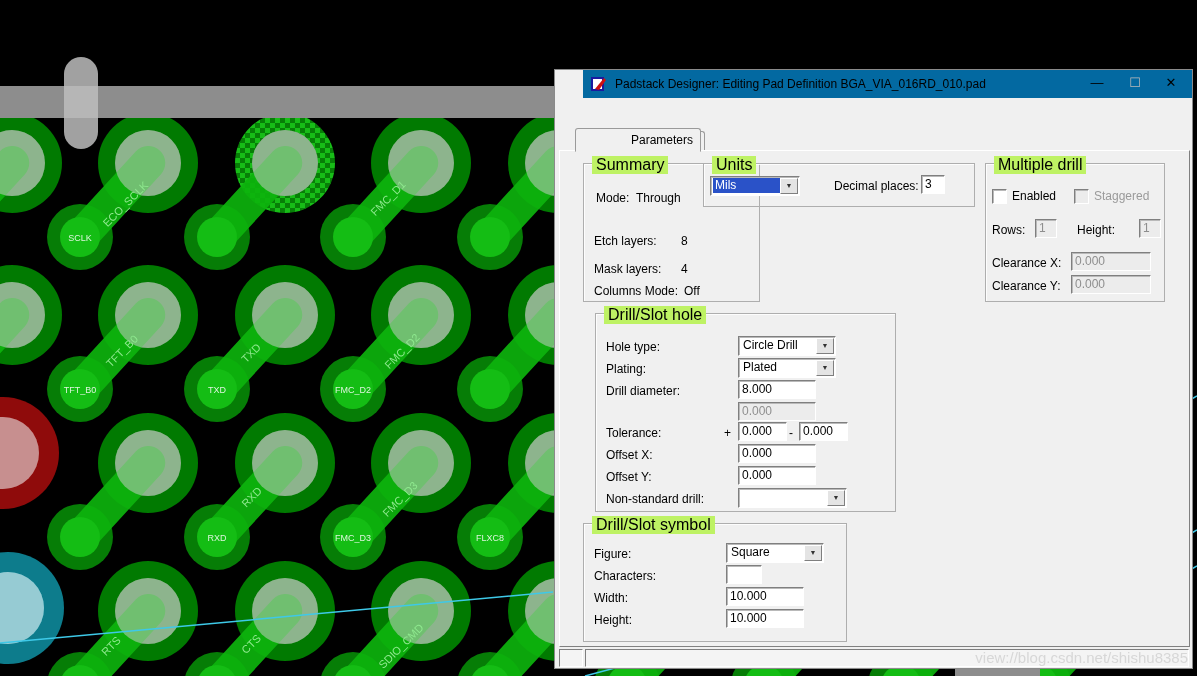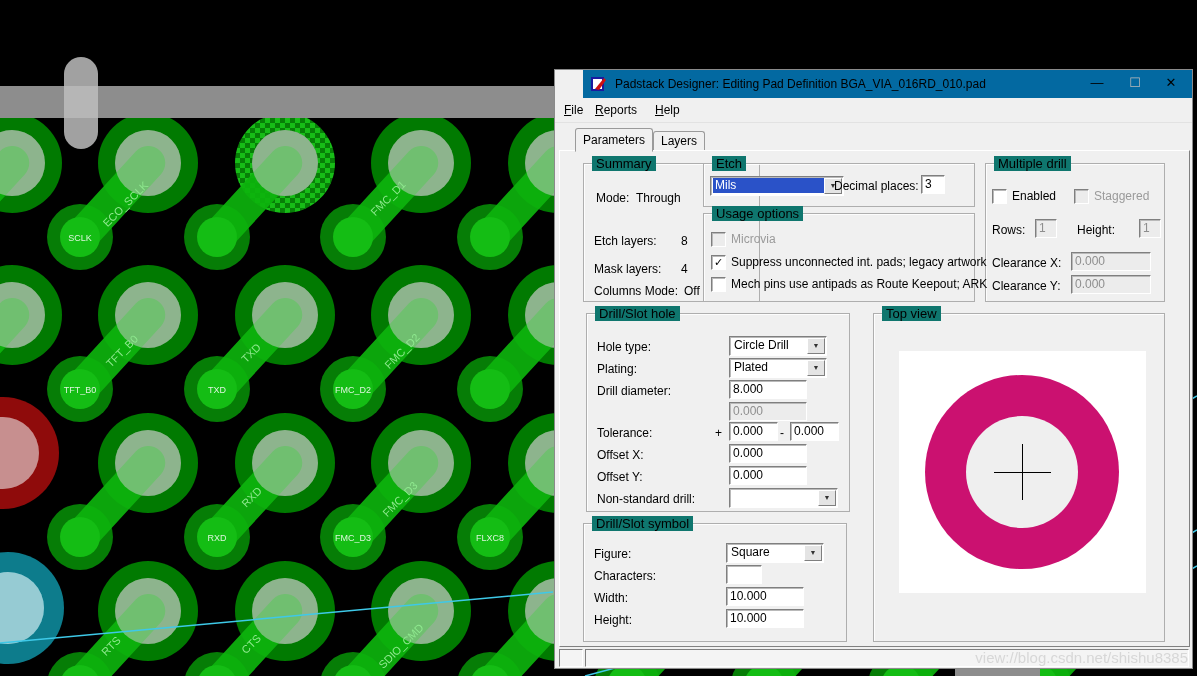--- a/index.html
+++ b/index.html
@@ -17,21 +17,21 @@
   .title-text{margin-left:8px;font-size:12px;}
   .winbtn{position:absolute;top:0;width:34px;height:26px;text-align:center;line-height:26px;font-size:13px;color:#000;}
   .menubar{position:absolute;left:0;top:28px;right:0;height:24px;background:#f0f0f0;border-bottom:1px solid #e2e2e2;}
   .menuitem{position:absolute;top:3px;height:18px;line-height:18px;font-size:12px;}
   .menuitem u{text-decoration:underline;}
   .tab{position:absolute;background:#f0f0f0;border:1px solid #9a9a9a;border-bottom:none;
        border-radius:3px 3px 0 0;text-align:center;font-size:12px;}
   .tabpanel{position:absolute;left:4px;top:80px;width:629px;height:495px;background:#f0f0f0;
             border-top:1px solid #fff;border-left:1px solid #fff;border-right:1px solid #808080;border-bottom:1px solid #808080;}
   .group{position:absolute;border:1px solid #aeaeae;box-shadow:inset 1px 1px 0 rgba(255,255,255,.85);}
-  .gtitle{position:absolute;top:-8px;left:8px;background:#0f766e;padding:0 4px;font-size:13px;white-space:nowrap;}
+  .gtitle{position:absolute;top:-8px;left:8px;background:#bef264;padding:0 4px;font-size:16px;white-space:nowrap;}
   .lbl{position:absolute;font-size:12px;white-space:nowrap;}
   .lbl.dis{color:#9a9a9a;}
   .field{position:absolute;background:#fff;border-top:1px solid #7f7f7f;border-left:1px solid #7f7f7f;
          border-bottom:1px solid #fff;border-right:1px solid #fff;box-shadow:inset 1px 1px 0 #b9b9b9;
          font-size:12px;line-height:16px;padding:0 3px;height:17px;overflow:hidden;}
   .field.dis{background:#ececec;color:#8e8e8e;}
   .combo{position:absolute;background:#fff;border-top:1px solid #7f7f7f;border-left:1px solid #7f7f7f;
          border-bottom:1px solid #fff;border-right:1px solid #fff;box-shadow:inset 1px 1px 0 #b9b9b9;
          height:18px;font-size:12px;line-height:18px;}
   .combo .val{position:absolute;left:2px;top:1px;right:19px;height:15px;line-height:15px;padding:0 2px;overflow:hidden;}
@@ -228,45 +228,40 @@
       <svg width="16" height="16" style="margin-left:8px" viewBox="0 0 16 16">
         <rect x="1" y="2" width="11" height="12" fill="#fff" stroke="#1a1aa0" stroke-width="2"></rect>
         <path d="M4 13 L13 2 L15 4 L8 14 Z" fill="#cc1111"></path>
       </svg>
       <span class="title-text">Padstack Designer: Editing Pad Definition BGA_VIA_016RD_010.pad</span>
       <span class="winbtn" style="right:78px">—</span>
       <span class="winbtn" style="right:40px;color:#b9b9b9">☐</span>
       <span class="winbtn" style="right:4px">✕</span>
     </div>
 
-    <div class="menubar">
-      <span class="menuitem" style="left:9px"><u>F</u><span>ile</span></span>
-      <span class="menuitem" style="left:40px"><u>R</u><span>eports</span></span>
-      <span class="menuitem" style="left:100px"><u>H</u><span>elp</span></span>
-    </div>
-
-    <div class="tab" style="left:20px;top:58px;width:76px;height:22px;line-height:22px;z-index:2;border-bottom:1px solid #f0f0f0;">Parameters</div>
+
+    <div class="tab" style="left:20px;top:58px;width:76px;height:22px;line-height:22px;z-index:2;border-bottom:1px solid #f0f0f0;padding-left:48px;">Parameters</div>
     <div class="tab" style="left:98px;top:61px;width:50px;height:19px;line-height:19px;">Layers</div>
     <div class="tabpanel"></div>
 
     <div class="group" style="left:28px;top:93px;width:175px;height:137px;">
       <span class="gtitle">Summary</span>
       <span class="lbl" style="left:12px;top:27px">Mode:</span>
       <span class="lbl" style="left:52px;top:27px">Through</span>
       <span class="lbl" style="left:10px;top:70px">Etch layers:</span>
       <span class="lbl" style="left:97px;top:70px">8</span>
       <span class="lbl" style="left:10px;top:98px">Mask layers:</span>
       <span class="lbl" style="left:97px;top:98px">4</span>
       <span class="lbl" style="left:10px;top:120px">Columns Mode:</span>
       <span class="lbl" style="left:100px;top:120px">Off</span>
     </div>
 
     <div class="group" style="left:148px;top:93px;width:270px;height:42px;">
-      <span class="gtitle">Etch</span>
-      <div class="combo" style="left:6px;top:12px;width:88px;padding-left:44px;">
+      <span class="gtitle">Units</span>
+      <div class="combo" style="left:6px;top:12px;width:88px;">
         <span class="val sel">Mils</span>
         <span class="arrow">▼</span>
       </div>
       <span class="lbl" style="left:130px;top:15px">Decimal places:</span>
       <div class="field" style="left:217px;top:11px;width:16px;">3</div>
     </div>
 
     <div class="group" style="left:430px;top:93px;width:178px;height:137px;">
       <span class="gtitle">Multiple drill</span>
       <span class="cb" style="left:6px;top:25px"></span>
@@ -276,31 +271,22 @@
       <span class="lbl" style="left:6px;top:59px">Rows:</span>
       <div class="field dis" style="left:49px;top:55px;width:14px;">1</div>
       <span class="lbl" style="left:91px;top:59px">Height:</span>
       <div class="field dis" style="left:153px;top:55px;width:14px;">1</div>
       <span class="lbl" style="left:6px;top:92px">Clearance X:</span>
       <div class="field dis" style="left:85px;top:88px;width:72px;">0.000</div>
       <span class="lbl" style="left:6px;top:115px">Clearance Y:</span>
       <div class="field dis" style="left:85px;top:111px;width:72px;">0.000</div>
     </div>
 
-    <div class="group" style="left:148px;top:143px;width:270px;height:87px;">
-      <span class="gtitle">Usage options</span>
-      <span class="cb dis" style="left:7px;top:18px"></span>
-      <span class="lbl dis" style="left:27px;top:18px">Microvia</span>
-      <span class="cb" style="left:7px;top:41px">✓</span>
-      <span class="lbl" style="left:27px;top:41px">Suppress unconnected int. pads; legacy artwork</span>
-      <span class="cb" style="left:7px;top:63px"></span>
-      <span class="lbl" style="left:27px;top:63px">Mech pins use antipads as Route Keepout; ARK</span>
-    </div>
-
-    <div class="group" style="left:31px;top:243px;width:262px;height:197px;">
+
+    <div class="group" style="left:40px;top:243px;width:262px;height:197px;padding-left:37px;">
       <span class="gtitle">Drill/Slot hole</span>
       <span class="lbl" style="left:10px;top:26px">Hole type:</span>
       <div class="combo" style="left:142px;top:22px;width:96px;">
         <span class="val">Circle Drill</span>
         <span class="arrow">▼</span>
       </div>
       <span class="lbl" style="left:10px;top:48px">Plating:</span>
       <div class="combo" style="left:142px;top:44px;width:96px;">
         <span class="val">Plated</span>
         <span class="arrow">▼</span>
@@ -332,28 +318,19 @@
         <span class="arrow">▼</span>
       </div>
       <span class="lbl" style="left:10px;top:45px">Characters:</span>
       <div class="field" style="left:142px;top:41px;width:28px;"></div>
       <span class="lbl" style="left:10px;top:67px">Width:</span>
       <div class="field" style="left:142px;top:63px;width:70px;">10.000</div>
       <span class="lbl" style="left:10px;top:89px">Height:</span>
       <div class="field" style="left:142px;top:85px;width:70px;">10.000</div>
     </div>
 
-    <div class="group" style="left:318px;top:243px;width:290px;height:327px;">
-      <span class="gtitle">Top view</span>
-      <div id="topcanvas">
-        <div class="donut-outer" id="donut" style="left: 26px; top: 24px; width: 194px; height: 194px; background: rgb(203, 17, 112);"></div>
-        <div class="donut-outer" id="donut-hole" style="left: 67px; top: 65px; width: 112px; height: 112px; background: rgb(239, 239, 239);"></div>
-        <div class="crossline" style="left:95px;top:121px;width:57px;height:1px;"></div>
-        <div class="crossline" style="left:123px;top:93px;width:1px;height:56px;"></div>
-      </div>
-    </div>
 
     <div class="statusbox" style="left:4px;top:579px;width:22px;height:16px;"></div>
     <div class="statusbox" style="left:30px;top:579px;width:602px;height:16px;"></div>
   </div>
 
   <div id="watermark">view://blog.csdn.net/shishu8385</div>
 </div>
 
 </body></html>

